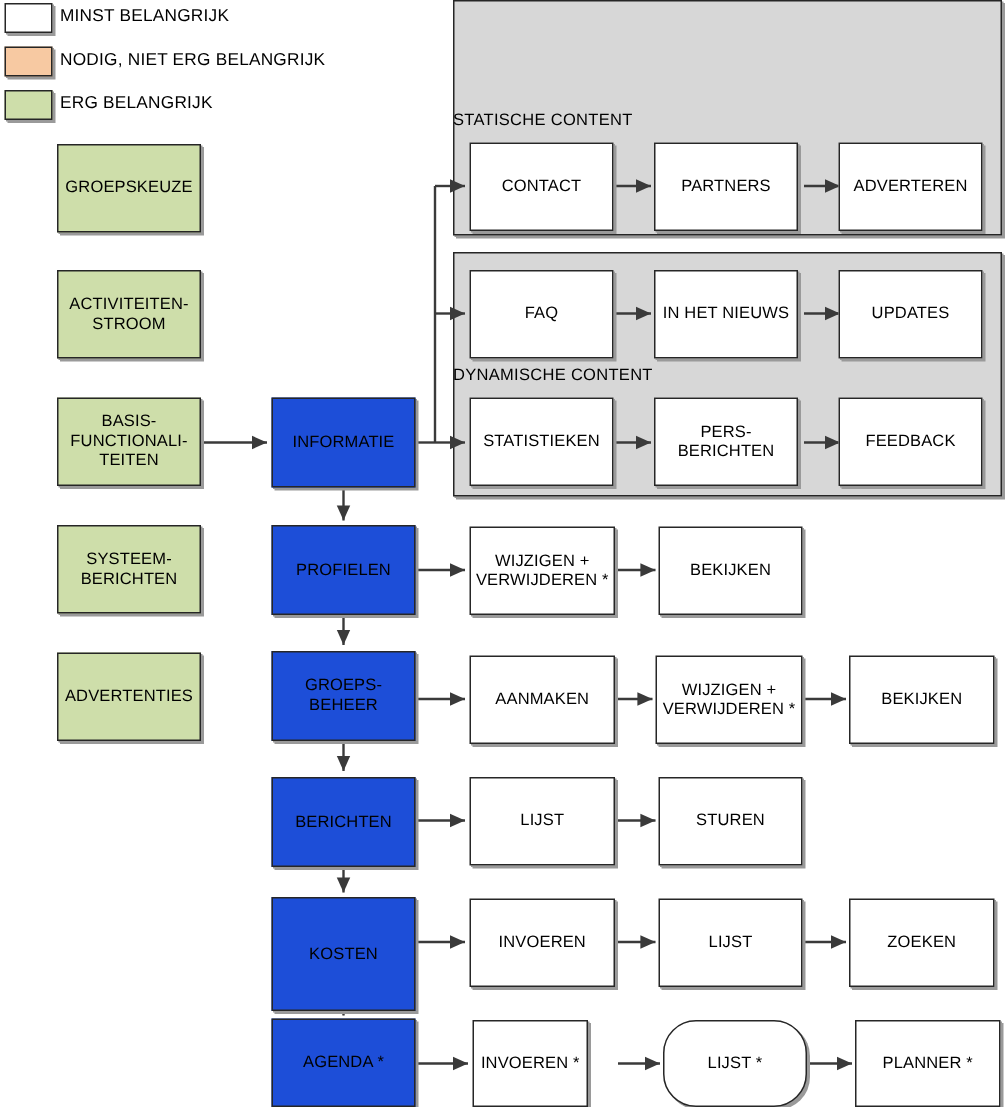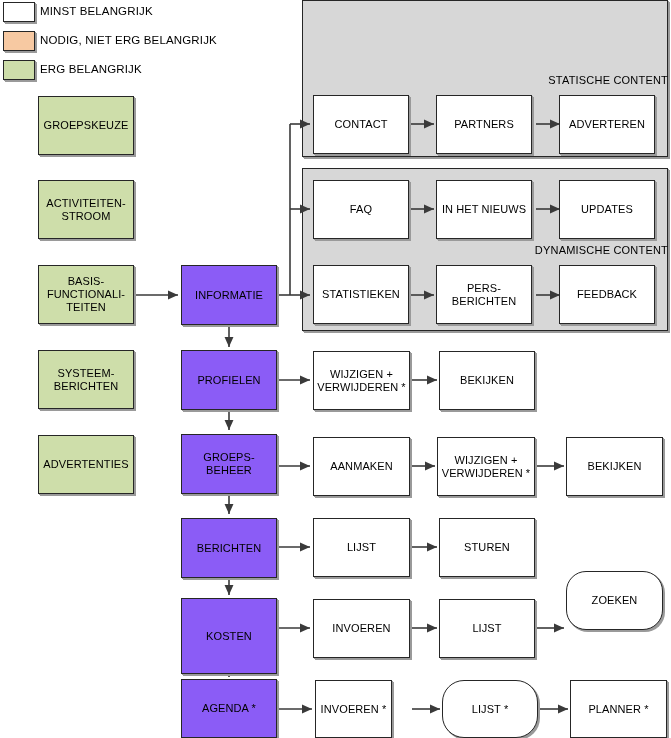--- a/index.html
+++ b/index.html
@@ -19,33 +19,33 @@
     line-height:1.18;
     letter-spacing:.1px;
     white-space:pre-line;
     border:1px solid #262626;
     box-shadow:1px 1px 0 0 #9a9a9a, 2px 2px 0 0 #9a9a9a;
     background:#ffffff;
   }
   .node span{display:block;width:100%;}
 
   .n-white{background:#ffffff;}
-  .n-orange{background:#8b5cf6;}
+  .n-orange{background:#1d4ed8;}
   .n-green{background:#cedeaa;}
 
   
   .panel{
     position:absolute;box-sizing:border-box;
     background:#d7d7d7;border:1px solid #262626;
     box-shadow:1px 1px 0 0 #9a9a9a, 2px 2px 0 0 #9a9a9a;
   }
   .panel-label{
     position:absolute;
     font-size:11px;letter-spacing:.2px;color:#000;
-    text-align:right;white-space:nowrap;
+    text-align:left;white-space:nowrap;
   }
 
   
   .legend-swatch{
     position:absolute;box-sizing:border-box;
     width:32px;height:20px;border:1px solid #262626;
     box-shadow:1px 1px 0 0 #9a9a9a, 2px 2px 0 0 #9a9a9a;
   }
   .legend-text{
     position:absolute;font-size:11.5px;letter-spacing:.15px;
@@ -226,21 +226,21 @@
   <div class="node n-white fs11" style="left:439px;top:518px;width:96px;height:59px;">
     <span>STUREN</span>
   </div>
 
   <div class="node n-white fs11" style="left:313px;top:599px;width:97px;height:59px;">
     <span>INVOEREN</span>
   </div>
   <div class="node n-white fs11" style="left:439px;top:599px;width:96px;height:59px;">
     <span>LIJST</span>
   </div>
-  <div class="node n-white fs11" style="left:566px;top:571px;width:97px;height:59px;border-radius:20px;">
+  <div class="node n-white fs11" style="left:566px;top:599px;width:97px;height:59px;">
     <span>ZOEKEN</span>
   </div>
 
   <div class="node n-white fs11" style="left:315px;top:680px;width:77px;height:58px;">
     <span>INVOEREN *</span>
   </div>
   <div class="node n-white fs11" style="left:442px;top:680px;width:96px;height:58px;border-radius:22px;">
     <span>LIJST *</span>
   </div>
   <div class="node n-white fs11" style="left:570px;top:680px;width:97px;height:58px;">

